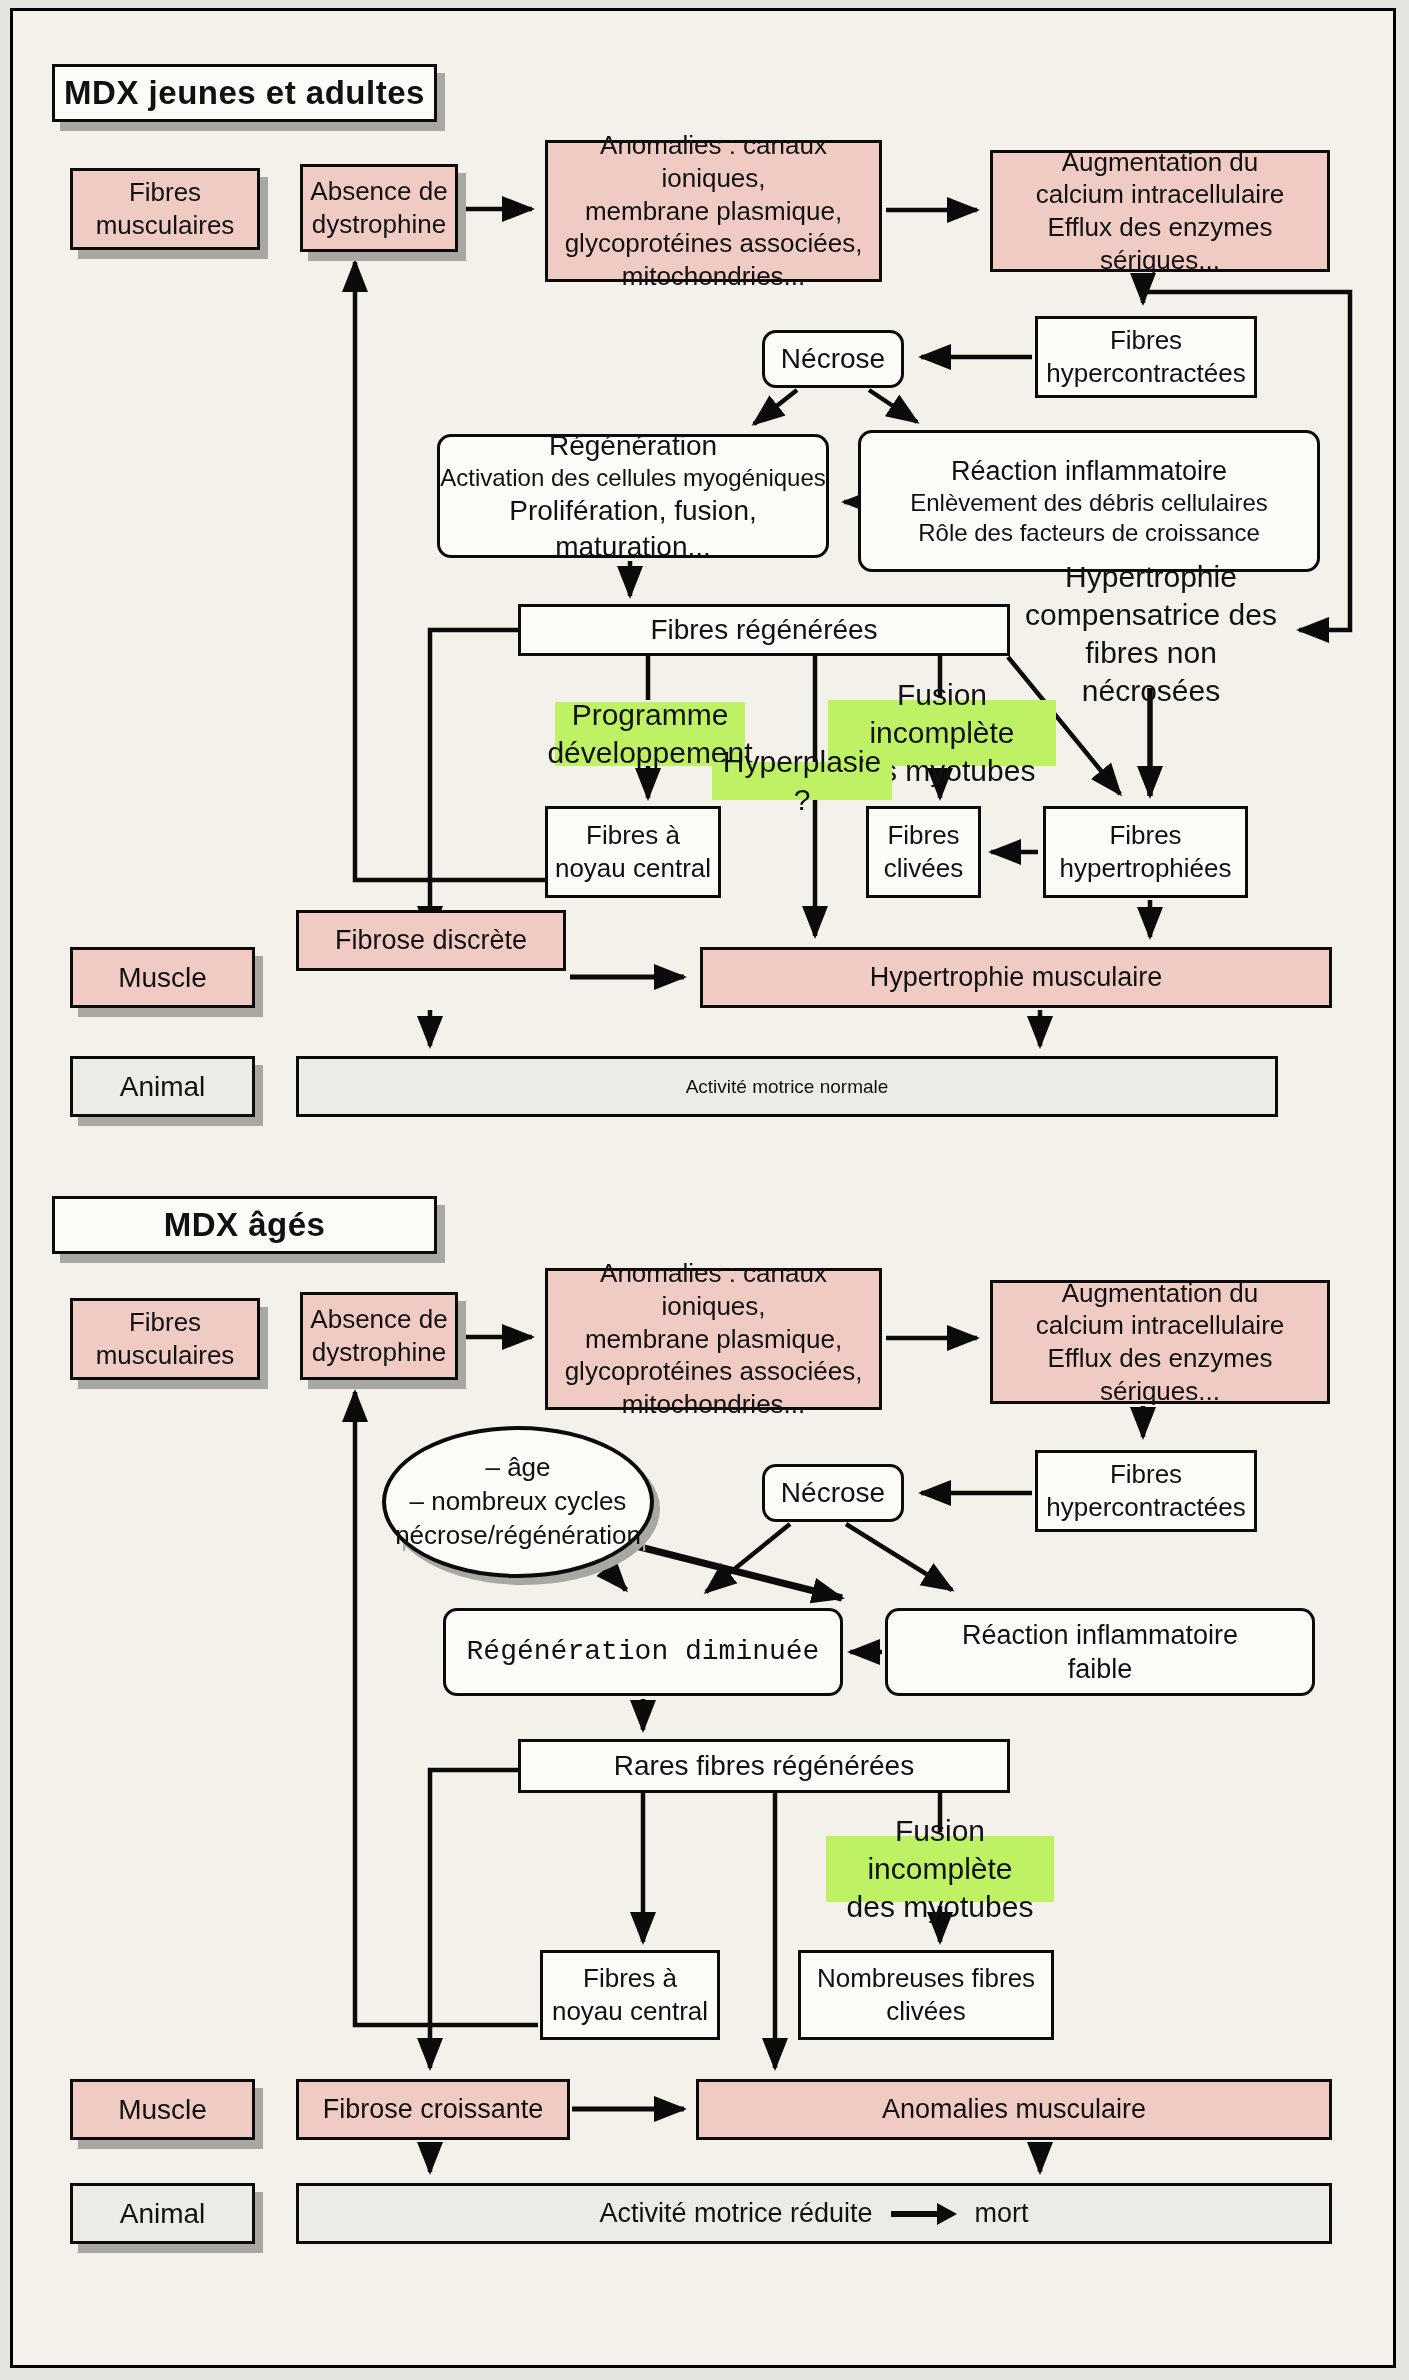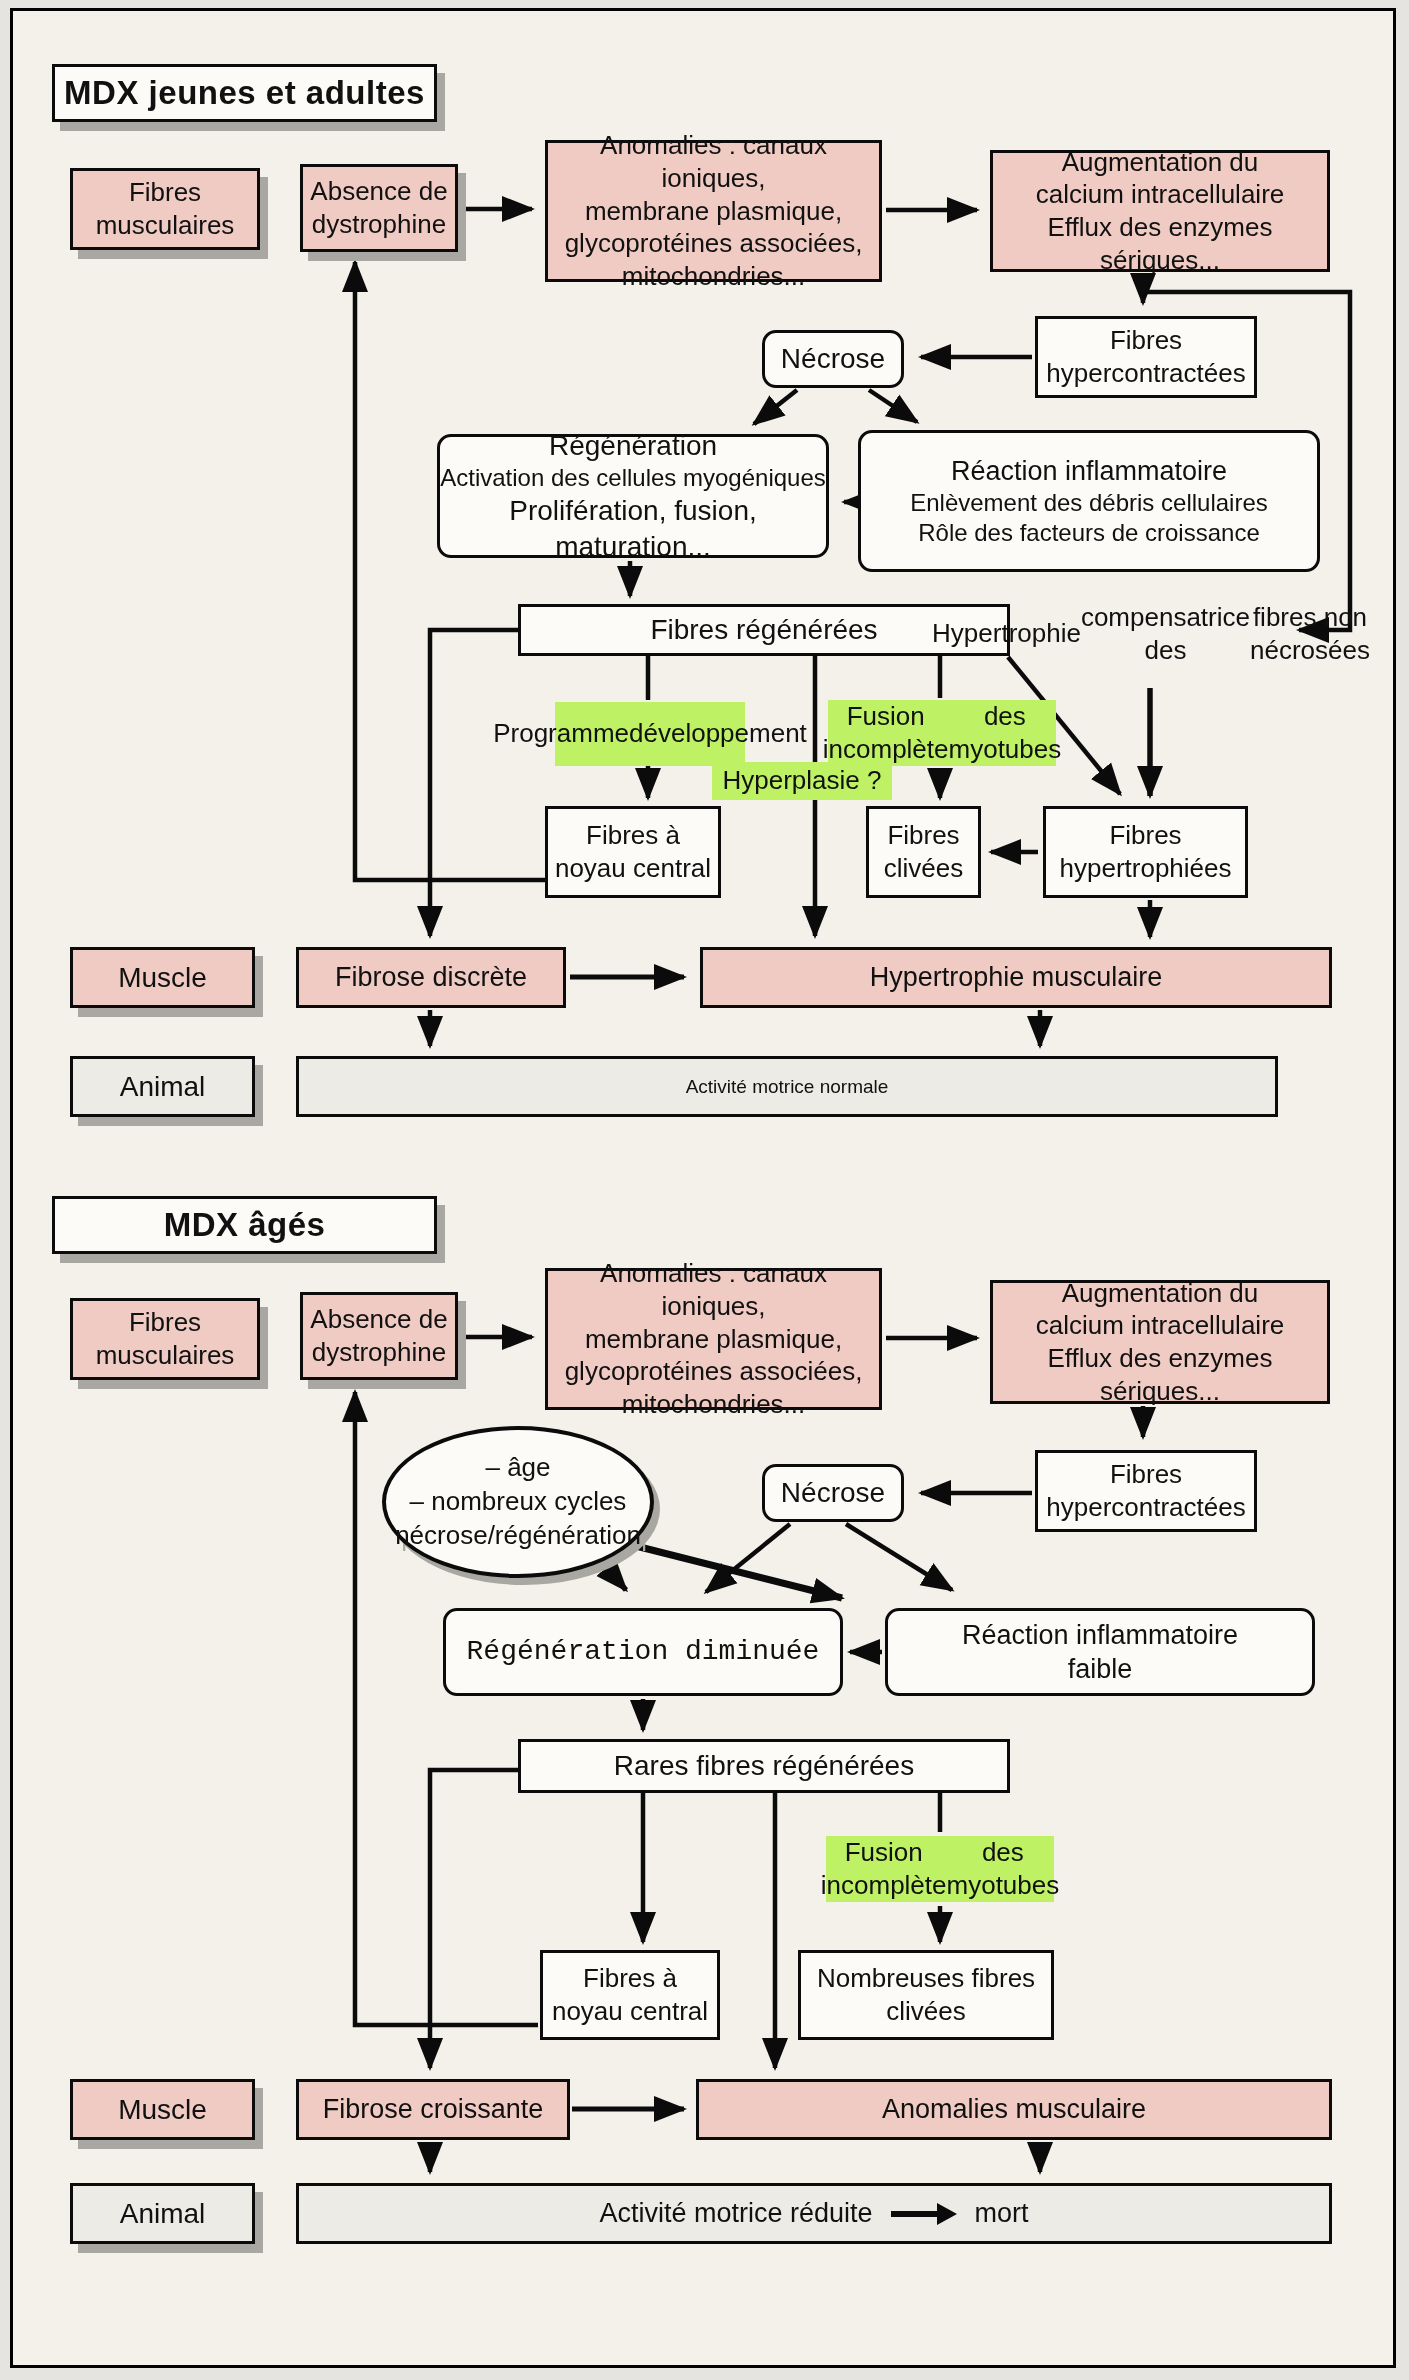--- a/index.html
+++ b/index.html
@@ -19,22 +19,22 @@
     display:flex;flex-direction:column;align-items:center;justify-content:center;
     text-align:center;line-height:1.26;font-size:26px;
   }
   .pink{background:#f0cbc3;}
   .white{background:#fcfbf8;}
   .lightg{background:#edebe6;}
   .rounded{border-radius:14px;}
   .shadow{box-shadow:8px 9px 0 #a9a7a2;}
   .title{font-weight:bold;font-size:33px;letter-spacing:.5px;}
   .freetext{
-    position:absolute;text-align:center;font-size:26px;line-height:1.27;
-    display:flex;flex-direction:row;align-items:center;justify-content:center;
+    position:absolute;text-align:center;font-size:30px;line-height:1.27;
+    display:flex;flex-direction:column;align-items:center;justify-content:center;
   }
   .mask{background:#bef264;}
   .ellipse{
     position:absolute;box-sizing:border-box;border:4px solid #0b0b0b;border-radius:50%;
     background:#fcfbf8;display:flex;flex-direction:column;align-items:center;justify-content:center;
     text-align:center;font-size:26px;line-height:1.3;
     filter:drop-shadow(6px 7px 0 #a9a7a2);
   }
   .inline-arrow{display:inline-flex;align-items:center;margin:0 18px;}
   .inline-arrow .bar{width:46px;height:6px;background:#0b0b0b;}
@@ -175,21 +175,21 @@
   <div>Fibres</div>
   <div>clivées</div>
 </div>
 
 <div class="box white" style="left:1043px;top:806px;width:205px;height:92px;">
   <div>Fibres</div>
   <div>hypertrophiées</div>
 </div>
 
 <div class="box pink shadow" style="left:70px;top:947px;width:185px;height:61px;font-size:28px;">Muscle</div>
-<div class="box pink" style="left:296px;top:947px;width:270px;height:61px;font-size:27px;">Fibrose discrète</div>
+<div class="box pink" style="left:296px;top:910px;width:270px;height:61px;font-size:27px;">Fibrose discrète</div>
 <div class="box pink" style="left:700px;top:947px;width:632px;height:61px;font-size:27px;">Hypertrophie musculaire</div>
 
 <div class="box lightg shadow" style="left:70px;top:1056px;width:185px;height:61px;font-size:28px;">Animal</div>
 <div class="box lightg" style="left:296px;top:1056px;width:982px;height:61px;font-size:19px;">Activité motrice normale</div>
 
 <div class="box white shadow title" style="left:52px;top:1196px;width:385px;height:58px;">MDX âgés</div>
 
 <div class="box pink shadow" style="left:70px;top:1298px;width:190px;height:82px;">
   <div>Fibres</div>
   <div>musculaires</div>

